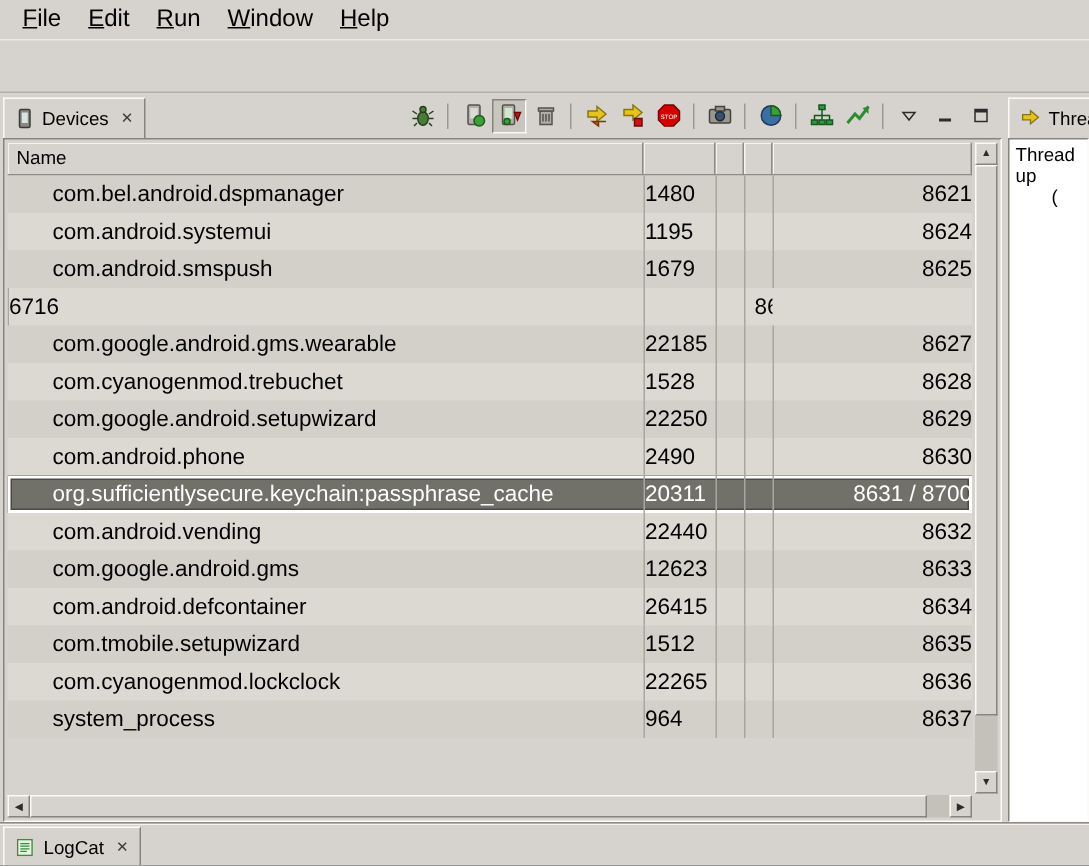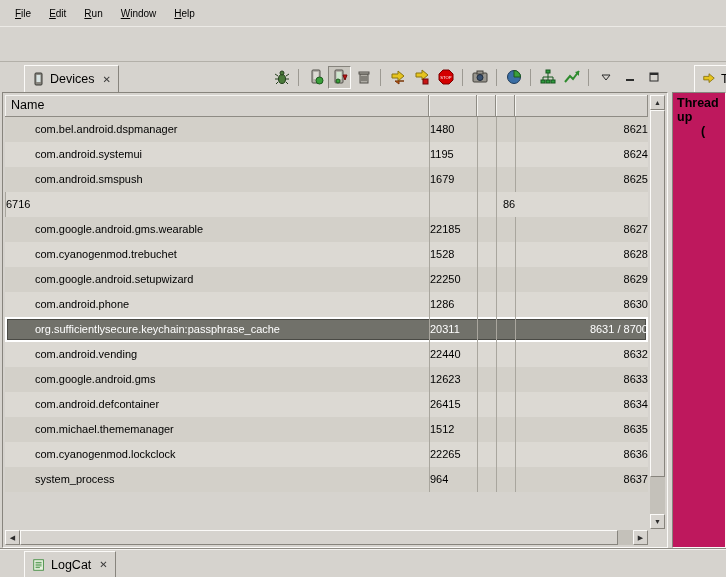--- a/index.html
+++ b/index.html
@@ -5,53 +5,53 @@
   * { box-sizing:border-box; margin:0; padding:0; }
   html,body { background:#6b6b6b; }
   .screen {
     position:relative; width:726px; height:577px; overflow:hidden;
     background:#d6d3ce; color:#000;
     font-family:"Liberation Sans", sans-serif;
   }
   
   .menubar { position:absolute; top:0; left:0; right:0; height:26px;
     display:flex; align-items:center; padding-left:6px; }
-  .menu-item { padding:3px 9px; font-size:10px; white-space:nowrap; }
+  .menu-item { padding:3px 9px; font-size:16px; white-space:nowrap; }
   .menu-item u { text-decoration:underline; }
   
   .toolbar-strip { position:absolute; top:26px; left:0; right:0; height:36px;
     border-top:1px solid #eceae6; border-bottom:1px solid #b3b0a9; }
   
   .main { position:absolute; top:62px; left:0; right:0; height:486px; }
   .devices-panel { position:absolute; left:2px; top:0; width:666px; height:100%; }
   .threads-panel { position:absolute; left:672px; top:0; right:0; height:100%; }
   .panel-header { position:absolute; top:0; left:0; right:0; height:30px;
     display:flex; align-items:flex-end; overflow:hidden; }
   .tab { display:flex; align-items:center; gap:5px; height:27px; padding:0 7px;
     background:#d6d3ce; border:1px solid #87847d; border-bottom:none;
     border-top-color:#fbfaf8; border-left-color:#fbfaf8;
-    font-size:12.5px; white-space:nowrap; flex:0 0 auto;margin-left:22px; }
+    font-size:12.5px; white-space:nowrap; flex:0 0 auto; }
   .tab .close { font-size:10px; color:#3a3a3a; padding-left:3px; }
   .icon-toolbar { display:flex; align-items:center; margin-left:auto;
     padding-right:3px; height:30px; gap:1px; }
   .tbtn { width:23px; height:23px; display:flex; align-items:center;
     justify-content:center; border:1px solid transparent; flex:0 0 auto; }
   .tbtn.pressed { border-color:#87847d #fbfaf8 #fbfaf8 #87847d; background:#c9c6bf; }
   .tsep { width:1px; height:17px; background:#9c9992; margin:0 4px; flex:0 0 auto; }
   .panel-body { position:absolute; top:30px; left:0; right:0; bottom:0;
     border:1px solid; border-color:#87847d #fbfaf8 #fbfaf8 #87847d;
     background:#d6d3ce; }
   
   .grid { position:absolute; top:2px; left:2px; right:19px; bottom:18px; overflow:hidden; }
   .thead, .trow { display:grid; grid-template-columns:424px 48px 19px 19px 1fr; }
   .thead { height:22px; line-height:21px; }
   .thead .th { border-bottom:1px solid #8e8b84; border-right:1px solid #8e8b84;
     box-shadow:inset 1px 1px 0 #f4f3f0; padding-left:6px; font-size:12.5px; overflow:hidden; }
   .tbody { position:absolute; top:22px; left:0; right:0; }
-  .trow { height:25px; line-height:25px; font-size:11px; }
+  .trow { height:25px; line-height:25px; font-size:15px; }
   .trow:nth-child(odd)  { background:#d3d0c9; }
   .trow:nth-child(even) { background:#dcd9d3; }
   .cell { overflow:hidden; white-space:nowrap; }
   .cell.name { padding-left:30px; }
   .cell.pid  { padding-left:0; border-left:1px solid #a9a69e; }
   .cell.c3, .cell.c4 { border-left:1px solid #a9a69e; }
   .cell.port { padding-left:6px; border-left:1px solid #a9a69e;text-align:right; }
   .trow.selected { background:#71716a; color:#ffffff;
     box-shadow:inset 0 0 0 2px #ffffff, inset 0 0 0 3px #4a4a45; }
   
@@ -64,21 +64,21 @@
   .sb-up { top:0; left:0; } .sb-down { bottom:0; left:0; }
   .sb-left { left:0; top:0; } .sb-right { right:0; top:0; }
   .vthumb { position:absolute; left:0; top:15px; width:15px; bottom:52px;
     background:#d6d3ce; border:1px solid; border-color:#fbfaf8 #87847d #87847d #fbfaf8; }
   .hthumb { position:absolute; top:0; left:15px; right:30px; height:15px;
     background:#d6d3ce; border:1px solid; border-color:#fbfaf8 #87847d #87847d #fbfaf8; }
   .sb-corner { position:absolute; right:2px; bottom:2px; width:15px; height:15px; background:#d6d3ce; }
   
   .threads-body { position:absolute; top:30px; left:0; right:0; bottom:0;
     border:1px solid; border-color:#87847d #fbfaf8 #fbfaf8 #87847d;
-    background:#be185d; padding:3px 4px; font-size:12.5px; overflow:hidden;font-weight:bold; }
+    background:#ffffff; padding:3px 4px; font-size:12.5px; overflow:hidden; }
   .threads-line2 { padding-left:24px; }
   
   .bottom { position:absolute; top:548px; left:0; right:0; height:29px;
     border-top:1px solid #8e8b84; box-shadow:inset 0 1px 0 #f4f3f0; }
   .logcat-tab { position:absolute; left:2px; top:2px; height:26px; }
   svg { display:block; }
 </style>
 </head>
 <body>
 
@@ -263,21 +263,21 @@
   </div>
               <div class="trow">
     <div class="cell name">com.google.android.setupwizard</div>
     <div class="cell pid">22250</div>
     <div class="cell c3"></div>
     <div class="cell c4"></div>
     <div class="cell port">8629</div>
   </div>
               <div class="trow">
     <div class="cell name">com.android.phone</div>
-    <div class="cell pid">1286</div>
+    <div class="cell pid">2490</div>
     <div class="cell c3"></div>
     <div class="cell c4"></div>
     <div class="cell port">8630</div>
   </div>
               <div class="trow selected">
     <div class="cell name">org.sufficientlysecure.keychain:passphrase_cache</div>
     <div class="cell pid">20311</div>
     <div class="cell c3"></div>
     <div class="cell c4"></div>
     <div class="cell port">8631 / 8700</div>
@@ -297,21 +297,21 @@
     <div class="cell port">8633</div>
   </div>
               <div class="trow">
     <div class="cell name">com.android.defcontainer</div>
     <div class="cell pid">26415</div>
     <div class="cell c3"></div>
     <div class="cell c4"></div>
     <div class="cell port">8634</div>
   </div>
               <div class="trow">
-    <div class="cell name">com.michael.thememanager</div>
+    <div class="cell name">com.tmobile.setupwizard</div>
     <div class="cell pid">1512</div>
     <div class="cell c3"></div>
     <div class="cell c4"></div>
     <div class="cell port">8635</div>
   </div>
               <div class="trow">
     <div class="cell name">com.cyanogenmod.lockclock</div>
     <div class="cell pid">22265</div>
     <div class="cell c3"></div>
     <div class="cell c4"></div>

